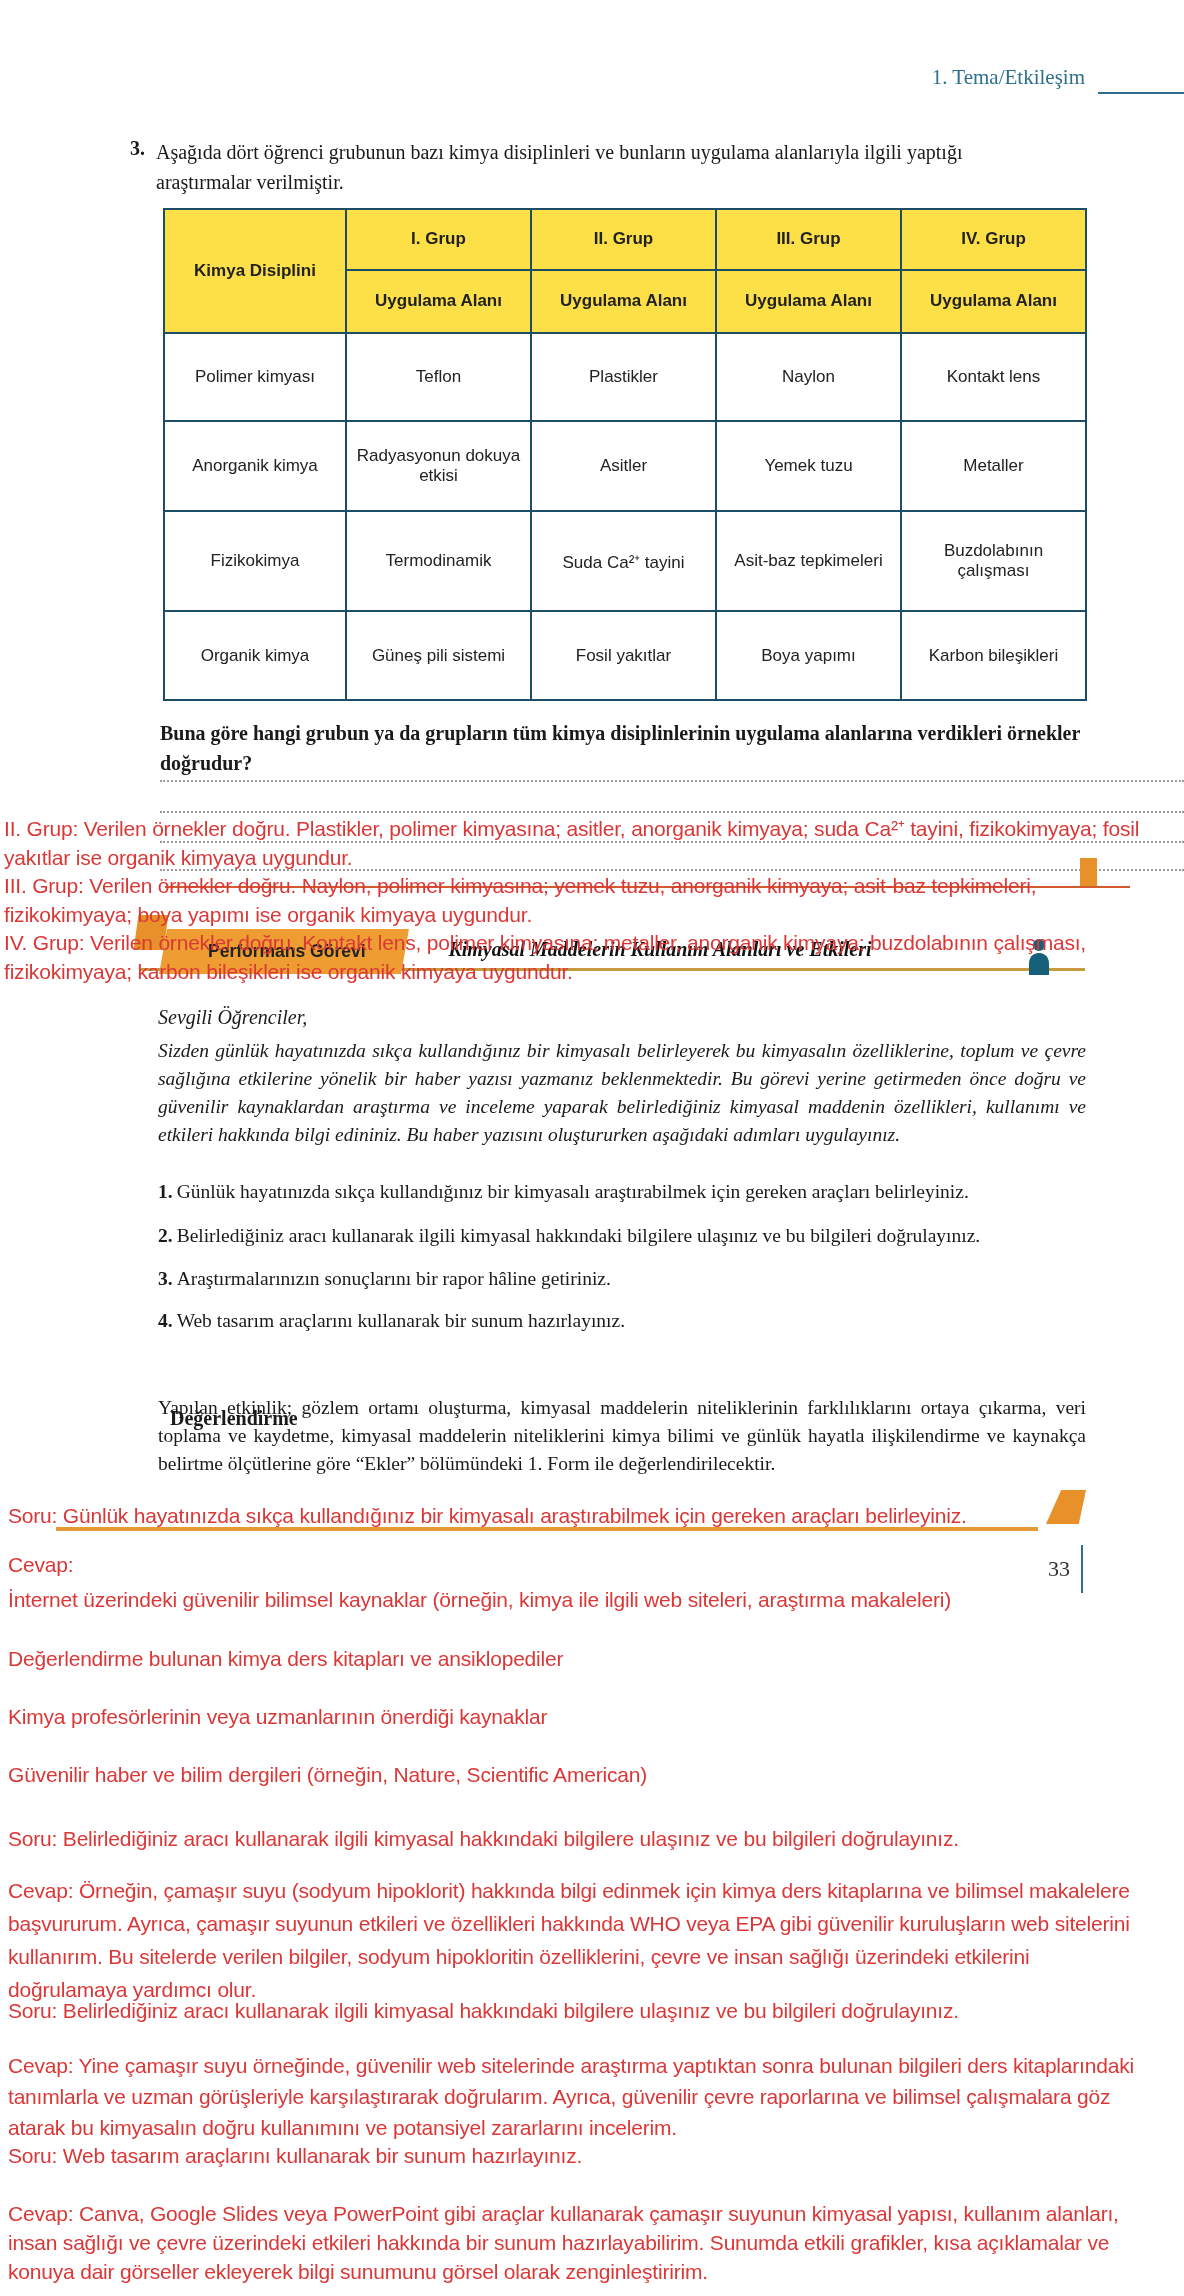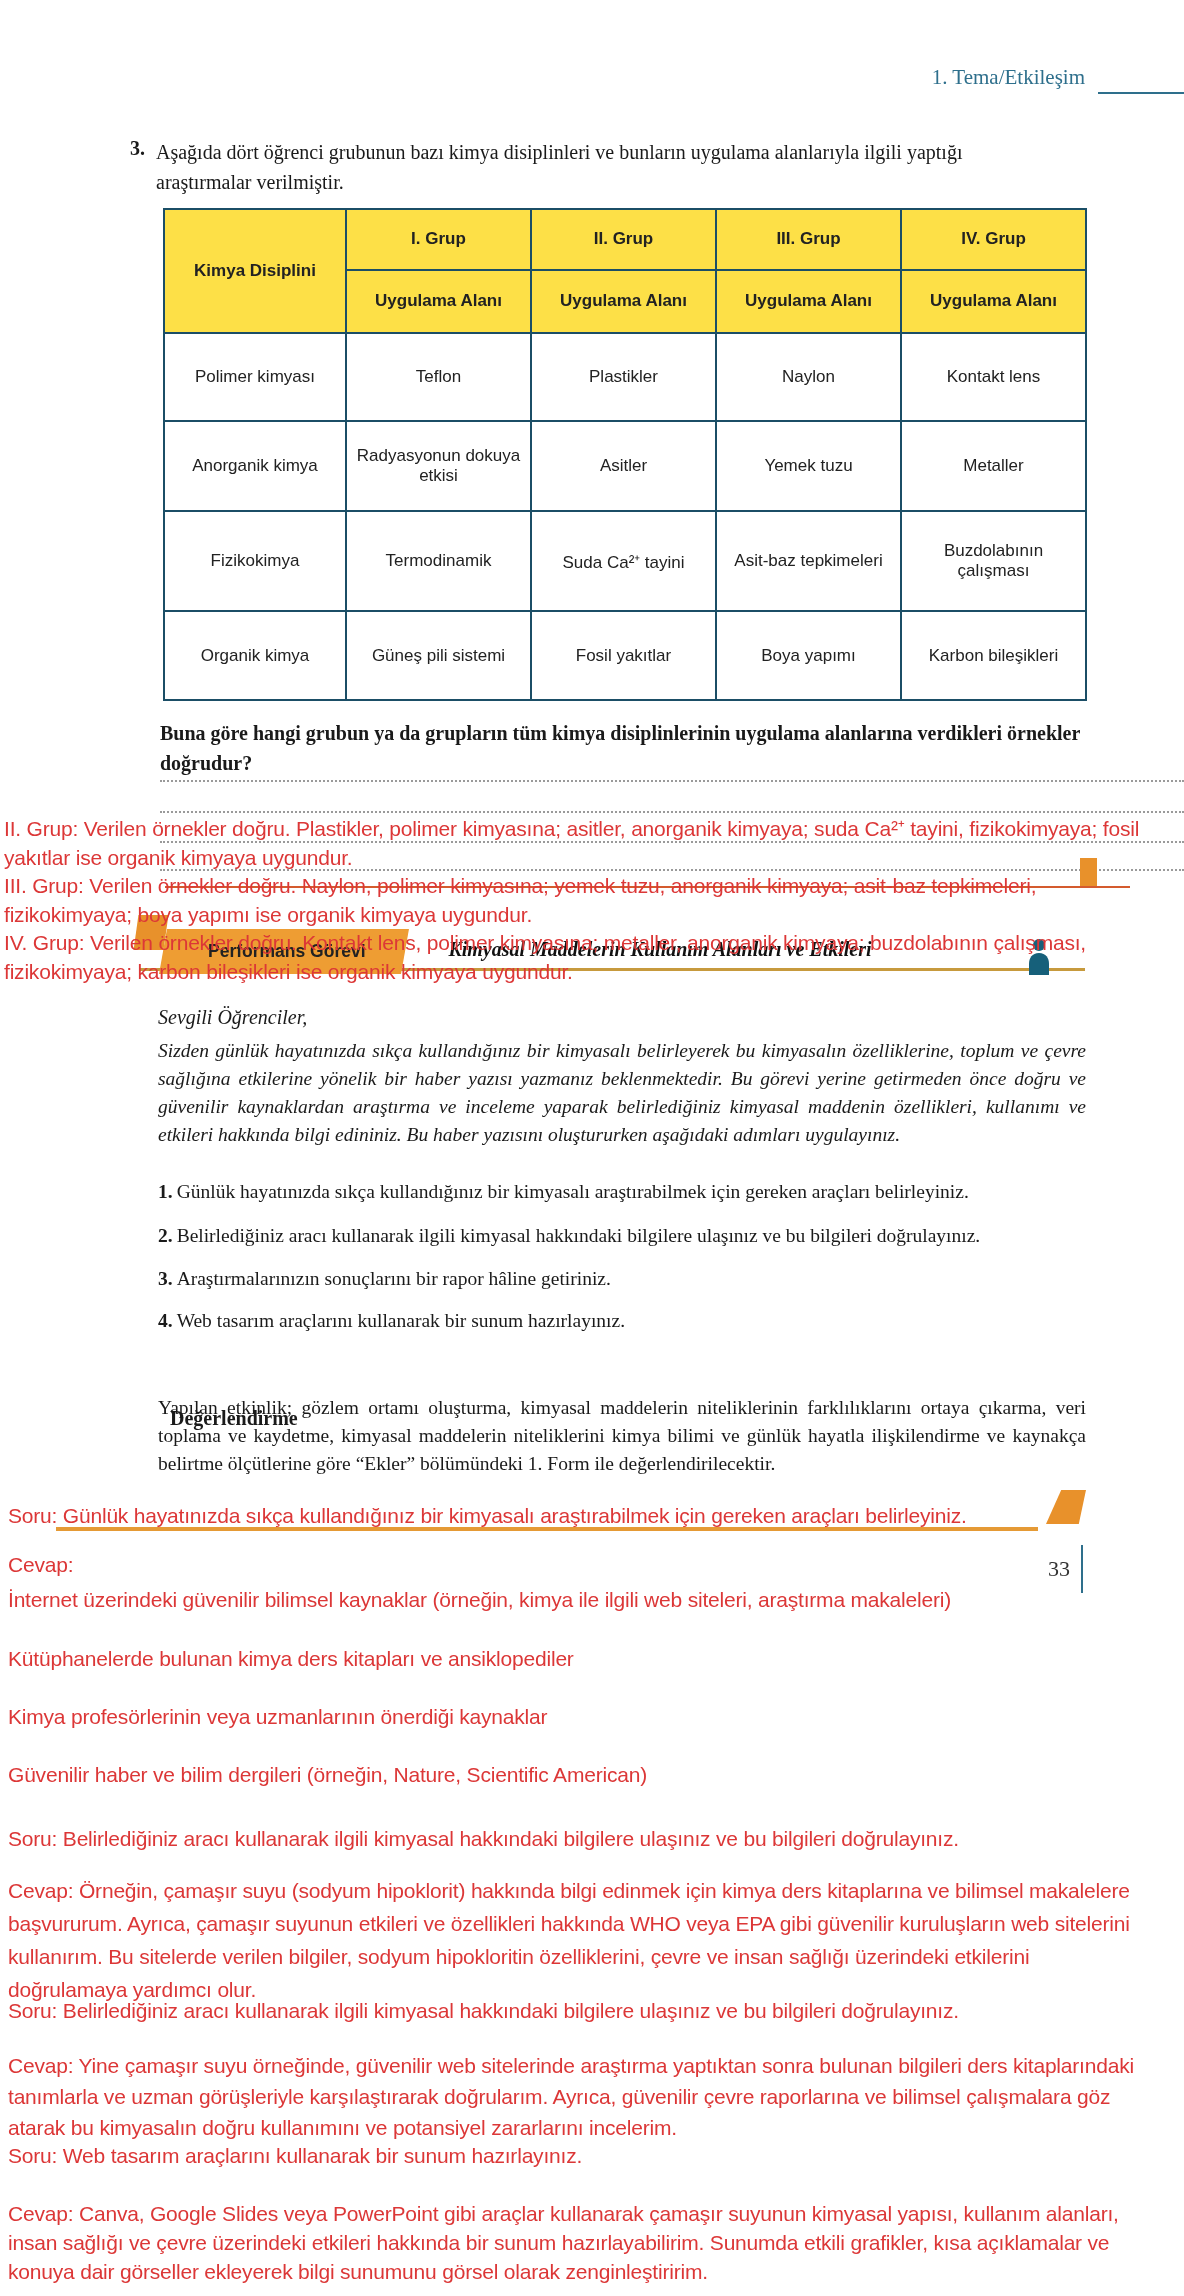--- a/index.html
+++ b/index.html
@@ -154,21 +154,21 @@
   <div class="abs book z2 soru-underline" style="left:56px;top:1527px;width:982px;"></div>
   <div class="abs book z2 marker" style="left:1046px;top:1490px;width:40px;height:34px;clip-path:polygon(38% 0, 100% 0, 82% 100%, 0 100%);"></div>
 
   <div class="abs red red-big" style="left:4px;top:814px;width:1180px;">II. Grup: Verilen örnekler doğru. Plastikler, polimer kimyasına; asitler, anorganik kimyaya; suda Ca²⁺ tayini, fizikokimyaya; fosil yakıtlar ise organik kimyaya uygundur.</div>
   <div class="abs red red-big" style="left:4px;top:928px;width:1160px;">IV. Grup: Verilen örnekler doğru. Kontakt lens, polimer kimyasına; metaller, anorganik kimyaya; buzdolabının çalışması, fizikokimyaya; karbon bileşikleri ise organik kimyaya uygundur.</div>
   <div class="abs red red-big" style="left:4px;top:871px;width:1150px;">III. Grup: Verilen örnekler doğru. Naylon, polimer kimyasına; yemek tuzu, anorganik kimyaya; asit-baz tepkimeleri, fizikokimyaya; boya yapımı ise organik kimyaya uygundur.</div>
 
   <div class="abs red red-line" style="left:8px;top:1503px;width:1040px;">Soru: Günlük hayatınızda sıkça kullandığınız bir kimyasalı araştırabilmek için gereken araçları belirleyiniz.</div>
   <div class="abs red red-line" style="left:8px;top:1552px;">Cevap:</div>
   <div class="abs red red-line" style="left:8px;top:1587px;width:1140px;">İnternet üzerindeki güvenilir bilimsel kaynaklar (örneğin, kimya ile ilgili web siteleri, araştırma makaleleri)</div>
-  <div class="abs red red-line" style="left:8px;top:1646px;width:1140px;">Kütüphanelerde bulunan kimya ders kitapları ve ansiklopediler</div>
+  <div class="abs red red-line" style="left:8px;top:1646px;width:1140px;">Değerlendirme bulunan kimya ders kitapları ve ansiklopediler</div>
   <div class="abs red red-line" style="left:8px;top:1704px;width:1140px;">Kimya profesörlerinin veya uzmanlarının önerdiği kaynaklar</div>
   <div class="abs red red-line" style="left:8px;top:1762px;width:1140px;">Güvenilir haber ve bilim dergileri (örneğin, Nature, Scientific American)</div>
 
   <div class="abs red red-line" style="left:8px;top:1826px;width:1140px;">Soru: Belirlediğiniz aracı kullanarak ilgili kimyasal hakkındaki bilgilere ulaşınız ve bu bilgileri doğrulayınız.</div>
   <div class="abs red red-par" style="left:8px;top:1874px;width:1135px;line-height:33px;">Cevap: Örneğin, çamaşır suyu (sodyum hipoklorit) hakkında bilgi edinmek için kimya ders kitaplarına ve bilimsel makalelere başvururum. Ayrıca, çamaşır suyunun etkileri ve özellikleri hakkında WHO veya EPA gibi güvenilir kuruluşların web sitelerini kullanırım. Bu sitelerde verilen bilgiler, sodyum hipokloritin özelliklerini, çevre ve insan sağlığı üzerindeki etkilerini doğrulamaya yardımcı olur.</div>
 
   <div class="abs red red-line" style="left:8px;top:1998px;width:1140px;">Soru: Belirlediğiniz aracı kullanarak ilgili kimyasal hakkındaki bilgilere ulaşınız ve bu bilgileri doğrulayınız.</div>
   <div class="abs red red-par" style="left:8px;top:2050px;width:1135px;line-height:31px;">Cevap: Yine çamaşır suyu örneğinde, güvenilir web sitelerinde araştırma yaptıktan sonra bulunan bilgileri ders kitaplarındaki tanımlarla ve uzman görüşleriyle karşılaştırarak doğrularım. Ayrıca, güvenilir çevre raporlarına ve bilimsel çalışmalara göz atarak bu kimyasalın doğru kullanımını ve potansiyel zararlarını incelerim.</div>
 
   <div class="abs red red-line" style="left:8px;top:2143px;width:1140px;">Soru: Web tasarım araçlarını kullanarak bir sunum hazırlayınız.</div>

